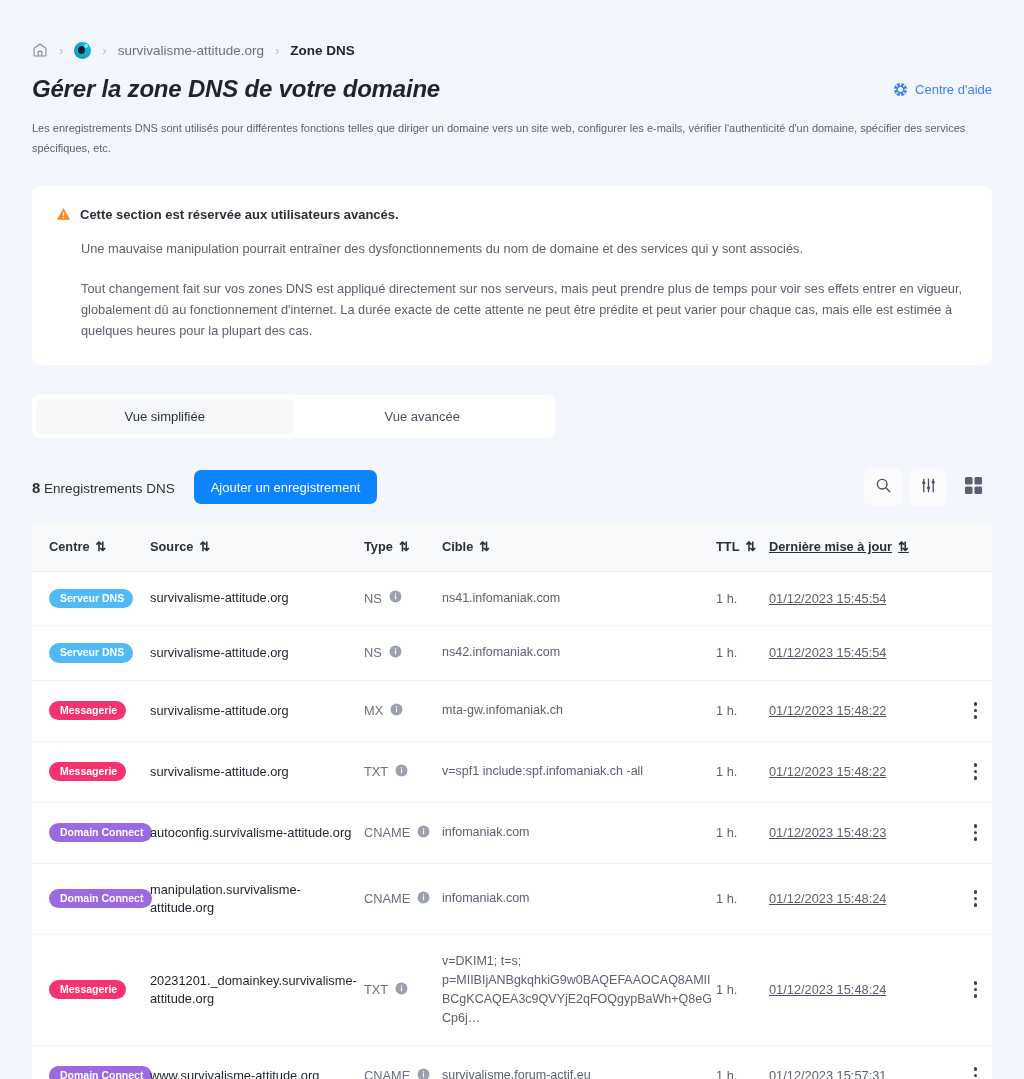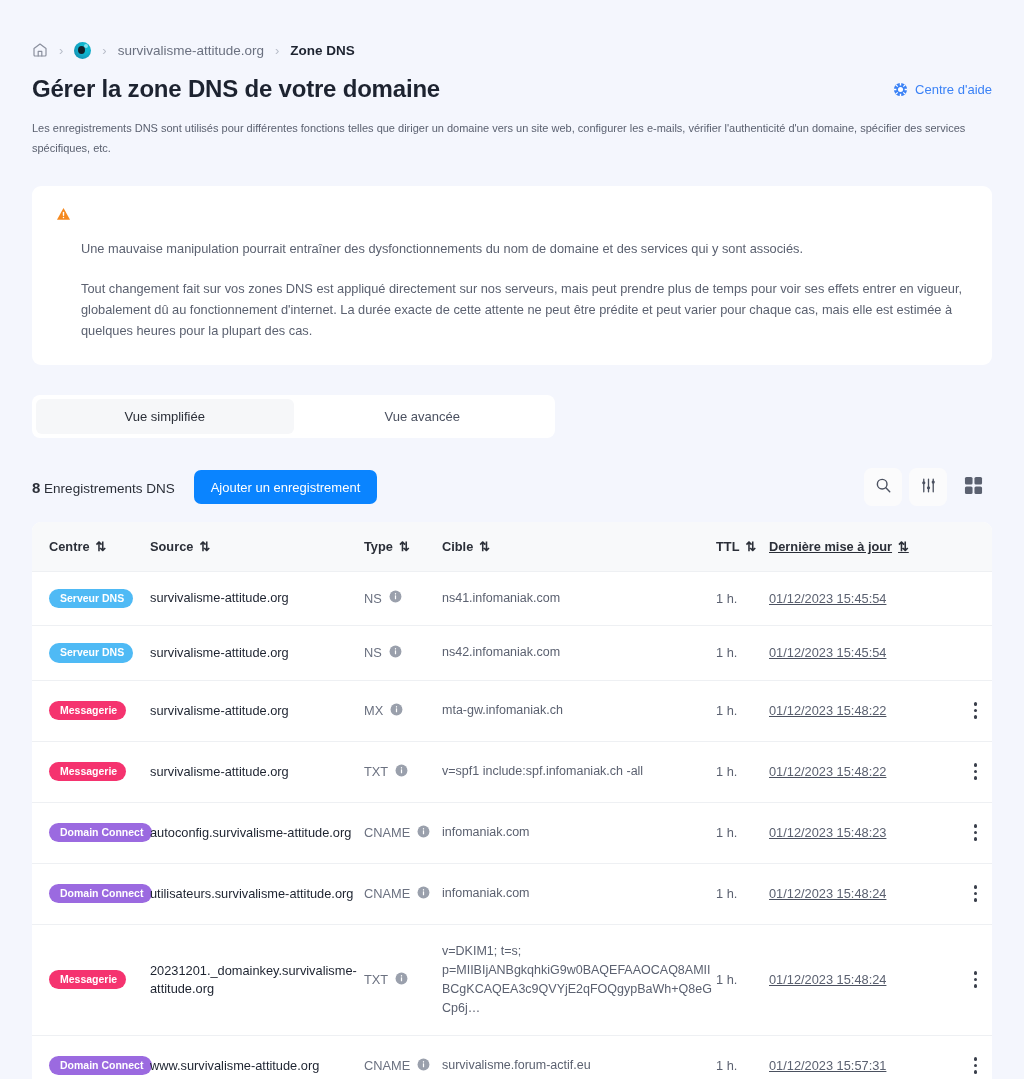--- a/index.html
+++ b/index.html
@@ -38,21 +38,21 @@
   .bc-link { font-size: 13.5px; color: #6b7180; text-decoration: none; }
   .bc-current { font-size: 13.5px; color: #1d2330; font-weight: bold; }
 
   
   .title-row {
     display: flex; align-items: flex-start; justify-content: space-between;
     margin-top: 0;
   }
   h1.page-title {
     font-size: 24px; font-weight: bold; color: #1d2330;
-    margin: 0; line-height: 30px; letter-spacing: -0.2px;
+    margin: 0; line-height: 30px; letter-spacing: -0.2px; font-style: italic;
   }
   .help-link {
     display: flex; align-items: center; gap: 7px;
     color: #3b82f6; font-size: 13px; text-decoration: none;
     margin-top: 8px; white-space: nowrap;
   }
   .help-icon { width: 15px; height: 15px; display: block; }
 
   .intro {
     margin: 14px 0 0 0; font-size: 11px; line-height: 20px;
@@ -203,20 +203,21 @@
   
   <section class="warn-card">
     <div class="warn-head">
       <span class="warn-icon">
         <svg width="15" height="14" viewBox="0 0 16 15">
           <path d="M8 1.2 15 13.6H1z" fill="#f5891f"></path>
           <rect x="7.25" y="5.1" width="1.5" height="4.5" rx="0.7" fill="#ffffff"></rect>
           <rect x="7.25" y="10.4" width="1.5" height="1.6" rx="0.7" fill="#ffffff"></rect>
         </svg>
       </span>
+      <span class="warn-head-text">Cette section est réservée aux utilisateurs avancés.</span>
     </div>
     <div class="warn-body">
       <p>Une mauvaise manipulation pourrait entraîner des dysfonctionnements du nom de domaine et des services qui y sont associés.</p>
       <p>Tout changement fait sur vos zones DNS est appliqué directement sur nos serveurs, mais peut prendre plus de temps pour voir ses effets entrer en vigueur, globalement dû au fonctionnement d'internet. La durée exacte de cette attente ne peut être prédite et peut varier pour chaque cas, mais elle est estimée à quelques heures pour la plupart des cas.</p>
     </div>
   </section>
 
   
   <div class="tabs">
     <button class="tab active">Vue simplifiée</button>
@@ -394,21 +395,21 @@
             <td class="c-act">
               <button class="kebab">
                 <i></i>
                 <i></i>
                 <i></i>
               </button>
             </td>
           </tr>
           <tr>
             <td class="c-service"><span class="badge badge-dc">Domain Connect</span></td>
-            <td class="c-source"><span class="src">utilisateurs.survivalisme-attitude.org</span></td>
+            <td class="c-source"><span class="src">manipulation.survivalisme-attitude.org</span></td>
             <td class="c-type">
               <span class="type-cell">CNAME<span><svg width="13" height="13" viewBox="0 0 14 14" class="info-ico">
                     <circle cx="7" cy="7" r="6.4" fill="#9aa0ac"></circle>
                     <rect x="6.35" y="5.6" width="1.3" height="4.3" rx="0.6" fill="#ffffff"></rect>
                     <rect x="6.35" y="3.3" width="1.3" height="1.5" rx="0.6" fill="#ffffff"></rect>
                   </svg></span></span>
             </td>
             <td class="c-cible"><span class="cible">infomaniak.com</span></td>
             <td class="c-ttl"><span class="ttl">1 h.</span></td>
             <td class="c-maj"><span class="maj">01/12/2023 15:48:24</span></td>

